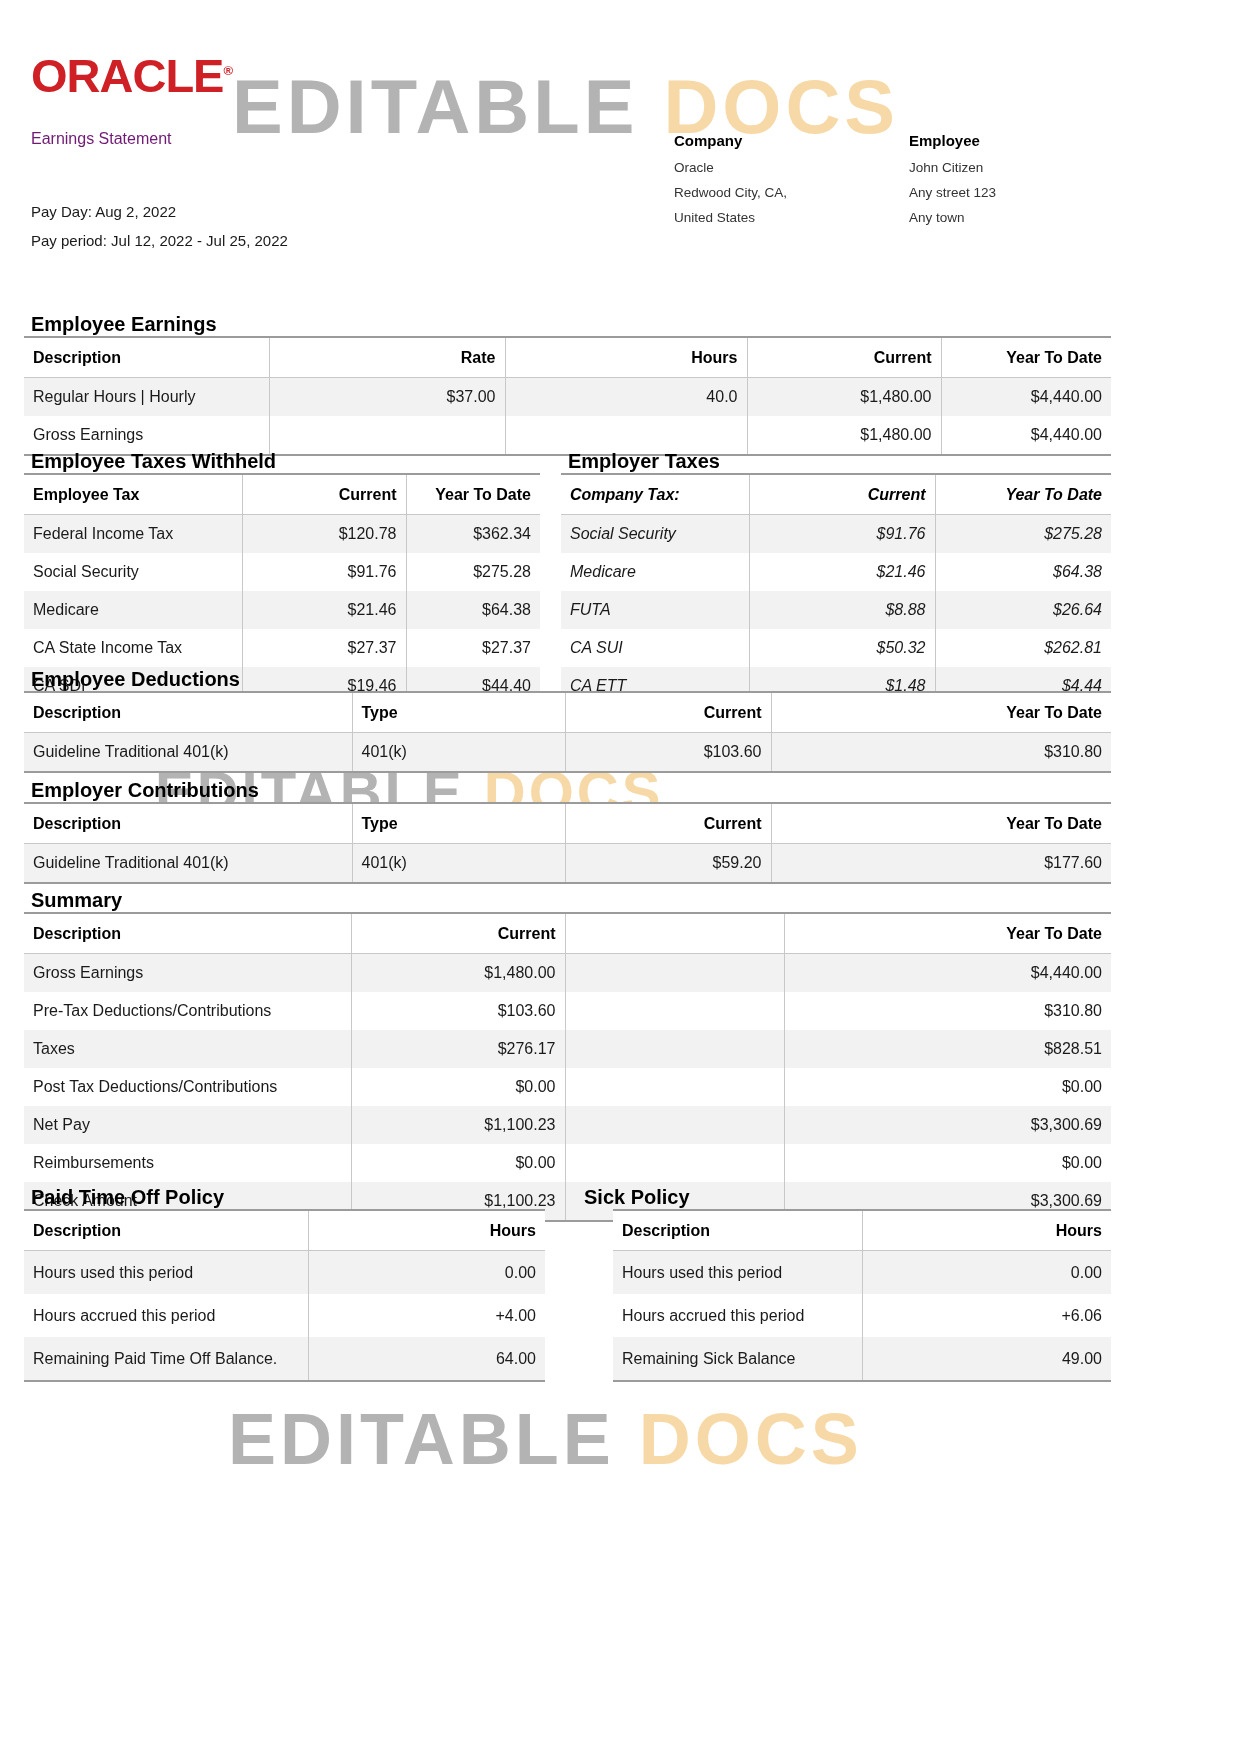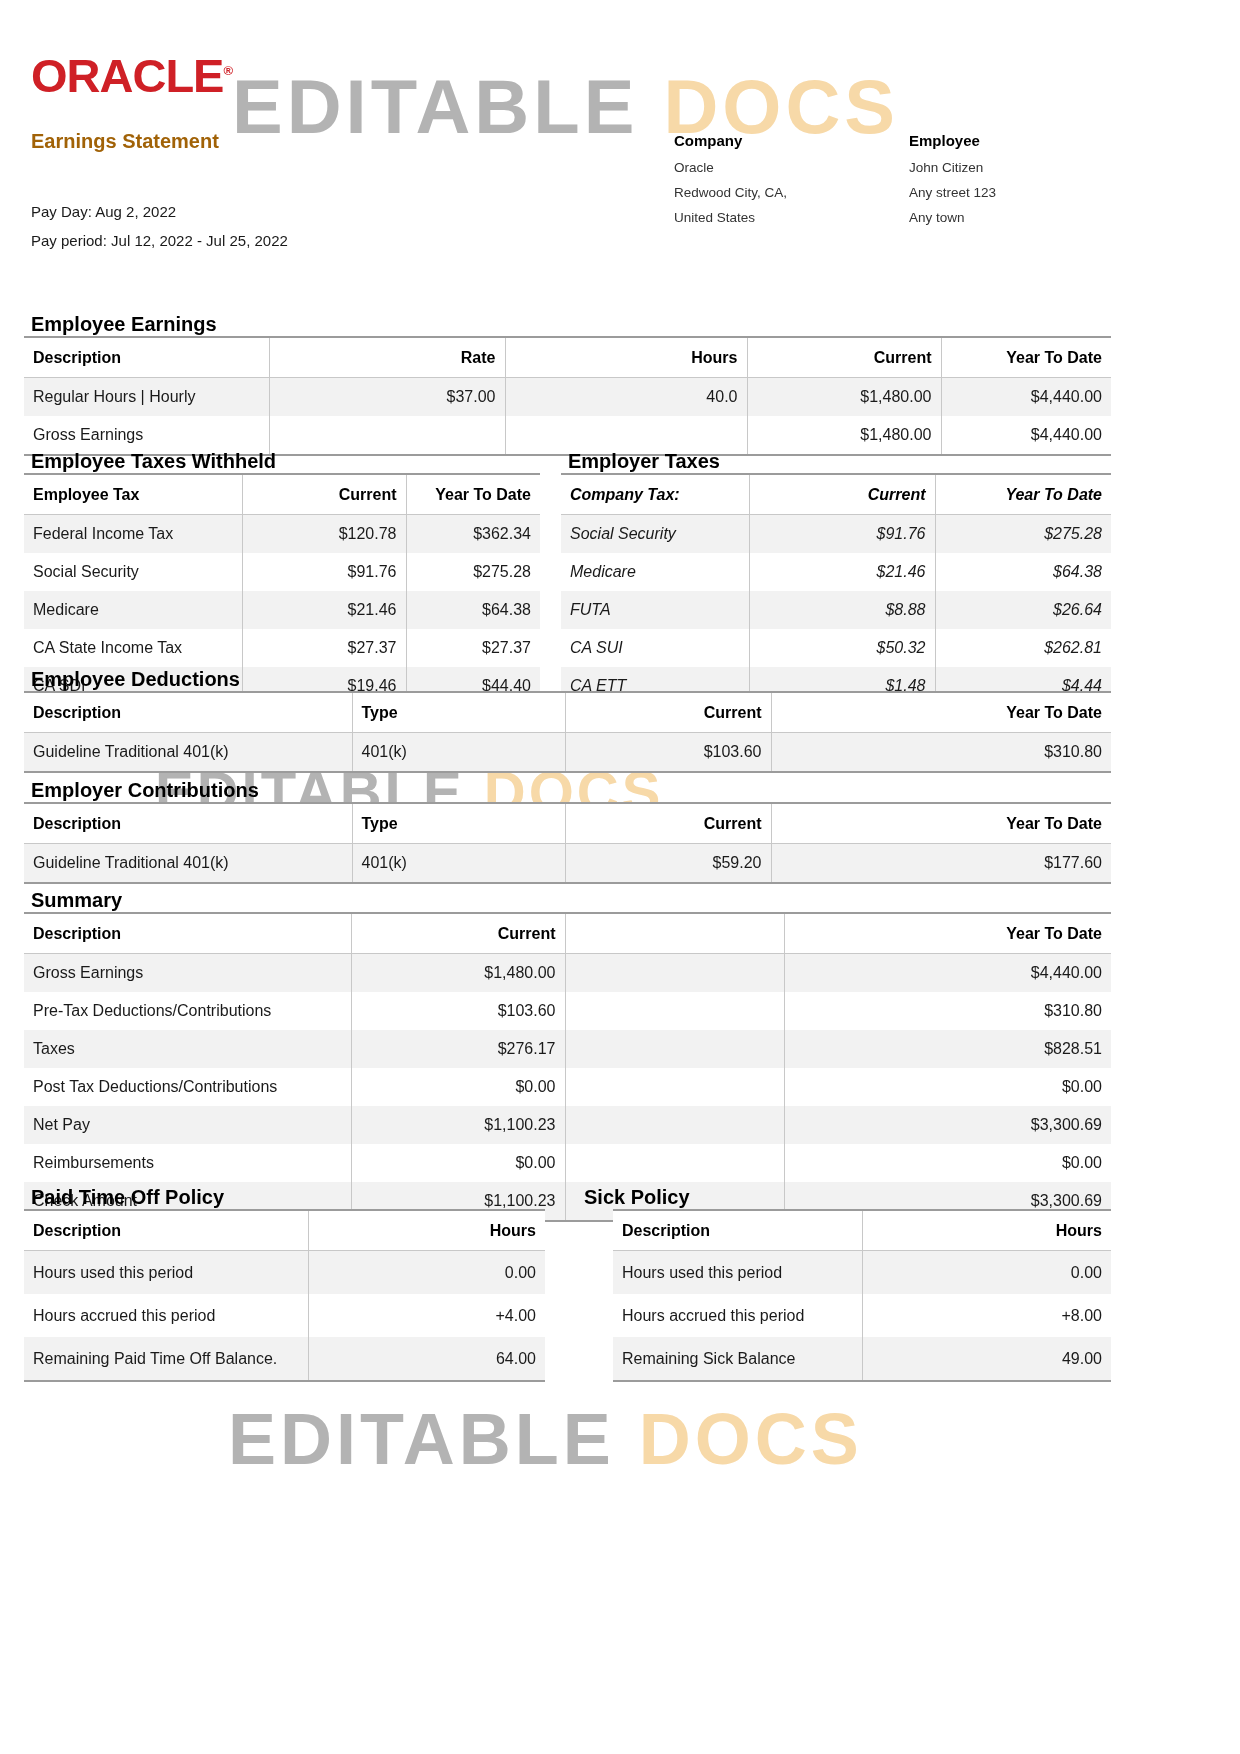--- a/index.html
+++ b/index.html
@@ -71,23 +71,23 @@
   }
   .oracle-logo .reg {
     font-size: 13px;
     vertical-align: super;
     letter-spacing: 0;
   }
   .doc-title {
     position: absolute;
     left: 31px;
     top: 130px;
-    font-size: 20px;
-    font-weight: bold;
-    color: #a16207;
+    font-size: 16px;
+    font-weight: normal;
+    color: #701a75;
   }
   .pay-line {
     position: absolute;
     left: 31px;
     font-size: 15px;
     color: #1a1a1a;
   }
   .pay-day  { top: 203px; }
   .pay-period { top: 232px; }
 
@@ -493,21 +493,21 @@
             <th class="ta-r">Hours</th>
           </tr>
         </thead>
       <tbody>
           <tr>
             <td class="ta-l">Hours used this period</td>
             <td class="ta-r">0.00</td>
           </tr>
           <tr>
             <td class="ta-l">Hours accrued this period</td>
-            <td class="ta-r">+8.00</td>
+            <td class="ta-r">+6.06</td>
           </tr>
           <tr>
             <td class="ta-l">Remaining Sick Balance</td>
             <td class="ta-r">49.00</td>
           </tr>
         </tbody>
     </table>
 
   </div>
 </div>

